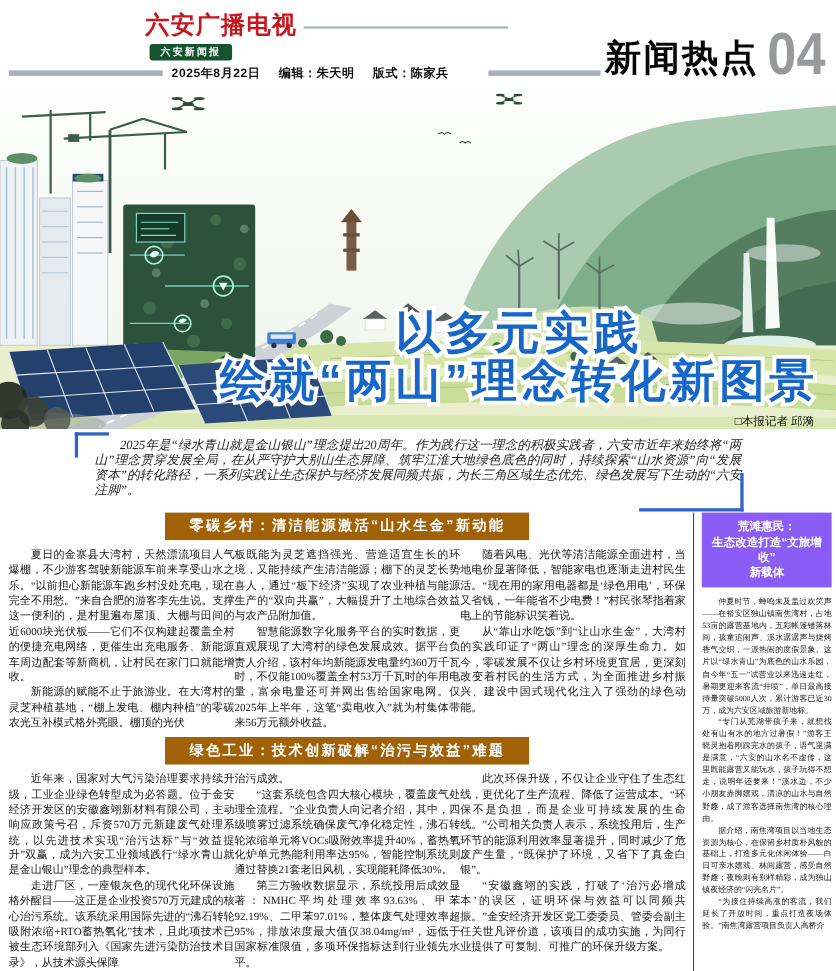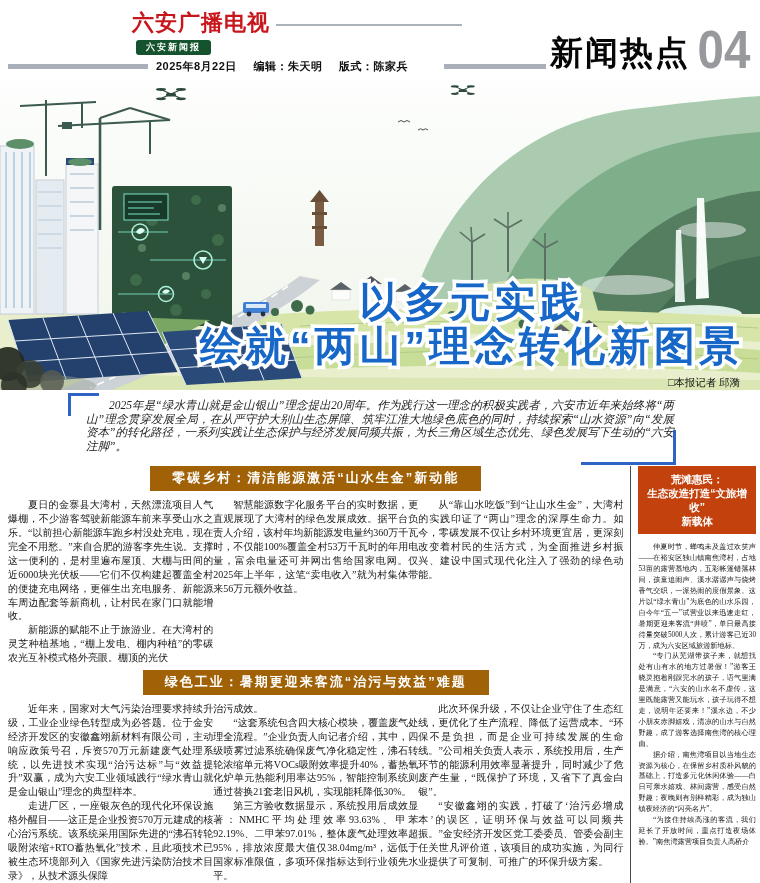--- a/index.html
+++ b/index.html
@@ -43,21 +43,21 @@
   .main{width:618px;}
   .sec{margin-bottom:5px;}
   .sec-bar{background:#a16207;color:#fff;width:fit-content;margin:0 auto 7px;padding:3px 22px;
            font:bold 13px/1.45 "Liberation Sans",sans-serif;letter-spacing:2px;white-space:nowrap;}
   .cols{display:flex;}
   .col{flex:1;font-size:10px;line-height:13.9px;text-align:justify;color:#161616;}
   .col p{margin:0;text-indent:2em;}
   .col p.ni{text-indent:0;}
   
   .sidebar{width:118px;margin-left:7px;padding-left:7px;border-left:1px solid #4a4a4a;}
-  .side-head{background:#c2410c;color:#fff;text-align:center;
+  .side-head{background:#8b5cf6;color:#fff;text-align:center;
              font:bold 10.5px/14px "Liberation Sans",sans-serif;padding:6px 2px;margin-bottom:8px;}
   .side-head span{display:block;}
   .sidebar p{margin:0;font-size:7.2px;line-height:10.9px;text-align:justify;text-indent:2em;color:#161616;}
 </style>
 </head>
 <body>
 
 <div class="page">
 
   <header class="masthead">
@@ -366,30 +366,32 @@
     <div class="main">
 
       <section class="sec">
         <div class="sec-bar">零碳乡村：清洁能源激活“山水生金”新动能</div>
         <div class="cols">
           <div class="col">
             <p>夏日的金寨县大湾村，天然漂流项目人气爆棚，不少游客驾驶新能源车前来享受山水之乐。“以前担心新能源车跑乡村没处充电，现在完全不用愁。”来自合肥的游客李先生说。支撑这一便利的，是村里遍布屋顶、大棚与田间的近6000块光伏板——它们不仅构建起覆盖全村的便捷充电网络，更催生出充电服务、新能源车周边配套等新商机，让村民在家门口就能增收。</p>
             <p>新能源的赋能不止于旅游业。在大湾村的灵芝种植基地，“棚上发电、棚内种植”的零碳农光互补模式格外亮眼。棚顶的光伏</p>
           </div>
           <div class="col">
+            <p class="ni">板既能为灵芝遮挡强光、营造适宜生长的环境，又能持续产生清洁能源；棚下的灵芝长势喜人，通过“板下经济”实现了农业种植与能源生产的“双向共赢”，大幅提升了土地综合效益与农产品附加值。</p>
             <p>智慧能源数字化服务平台的实时数据，更直观展现了大湾村的绿色发展成效。据平台负责人介绍，该村年均新能源发电量约360万千瓦时，不仅能100%覆盖全村53万千瓦时的年用电量，富余电量还可并网出售给国家电网。仅2025年上半年，这笔“卖电收入”就为村集体带来56万元额外收益。</p>
           </div>
           <div class="col">
+            <p>随着风电、光伏等清洁能源全面进村，当地电价显著降低，智能家电也逐渐走进村民生活。“现在用的家用电器都是‘绿色用电’，环保又省钱，一年能省不少电费！”村民张琴指着家电上的节能标识笑着说。</p>
             <p>从“靠山水吃饭”到“让山水生金”，大湾村的实践印证了“两山”理念的深厚生命力。如今，零碳发展不仅让乡村环境更宜居，更深刻改变着村民的生活方式，为全面推进乡村振兴、建设中国式现代化注入了强劲的绿色动能。</p>
           </div>
         </div>
       </section>
 
       <section class="sec">
-        <div class="sec-bar">绿色工业：暑期更迎来客流“治污与效益”难题</div>
+        <div class="sec-bar">绿色工业：技术创新破解“治污与效益”难题</div>
         <div class="cols">
           <div class="col">
             <p>近年来，国家对大气污染治理要求持续升级，工业企业绿色转型成为必答题。位于金安经济开发区的安徽鑫翊新材料有限公司，主动响应政策号召，斥资570万元新建废气处理系统，以先进技术实现“治污达标”与“效益提升”双赢，成为六安工业领域践行“绿水青山就是金山银山”理念的典型样本。</p>
             <p>走进厂区，一座银灰色的现代化环保设施格外醒目——这正是企业投资570万元建成的核心治污系统。该系统采用国际先进的“沸石转轮吸附浓缩+RTO蓄热氧化”技术，且此项技术已被生态环境部列入《国家先进污染防治技术目录》，从技术源头保障</p>
           </div>
           <div class="col">
             <p class="ni">治污成效。</p>
             <p>“这套系统包含四大核心模块，覆盖废气处理全流程。”企业负责人向记者介绍，其中，四级喷雾过滤系统确保废气净化稳定性，沸石转轮浓缩单元将VOCs吸附效率提升40%，蓄热氧化炉单元热能利用率达95%，智能控制系统则通过替换21套老旧风机，实现能耗降低30%。</p>
             <p>第三方验收数据显示，系统投用后成效显著：NMHC平均处理效率93.63%、甲苯92.19%、二甲苯97.01%，整体废气处理效率超95%，排放浓度最大值仅38.04mg/m³，远低于国家标准限值，多项环保指标达到行业领先水平。</p>
           </div>

